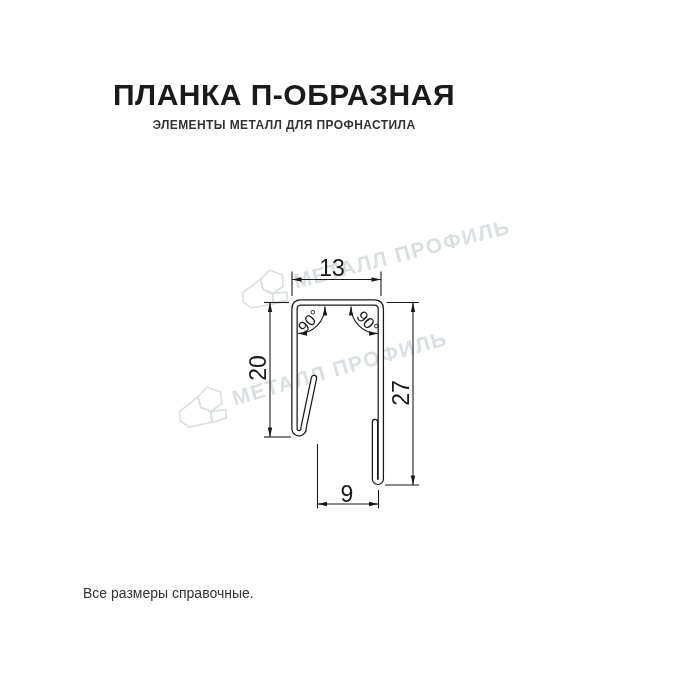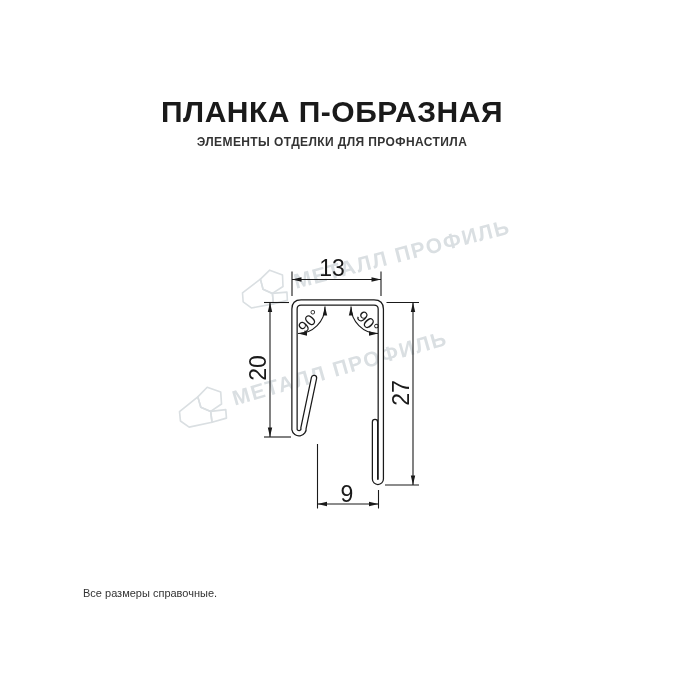--- a/index.html
+++ b/index.html
@@ -1,38 +1,38 @@
 <!DOCTYPE html>
 <html><head>
 <meta charset="utf-8">
 <style>
   html,body{margin:0;padding:0;background:#fff;}
   .page{position:relative;width:700px;height:700px;background:#fff;overflow:hidden;
         font-family:"Liberation Sans",sans-serif;}
 
   
-  .header{position:absolute;left:0;top:97px;width:568px;text-align:center;padding-left:48px;}
+  .header{position:absolute;left:0;top:80px;width:568px;text-align:center;}
   .title{font-size:30px;line-height:29px;font-weight:bold;letter-spacing:.5px;color:#1a1a1a;}
   .subtitle{margin-top:9px;font-size:12px;font-weight:bold;letter-spacing:.4px;color:#333;}
 
   
   .watermark{position:absolute;display:flex;align-items:center;gap:8px;
              transform-origin:left center;pointer-events:none;z-index:1;}
   .wm1{left:240px;top:276px;height:40px;transform:rotate(-14.5deg);}
   .wm2{left:177px;top:394px;height:42px;transform:rotate(-16deg);}
   .wm-text{font-size:21px;font-weight:bold;letter-spacing:1.5px;color:#dadfe2;white-space:nowrap;}
 
   
   .drawing{position:absolute;left:0;top:0;z-index:2;}
   .drawing text{font-family:"Liberation Sans",sans-serif;fill:#1a1a1a;}
   .dim-num{font-size:23px;}
   .ang-num{font-size:16px;}
 
   
-  .footer{position:absolute;left:83px;top:584px;font-size:11px;line-height:18px;color:#333;z-index:2;}
+  .footer{position:absolute;left:83px;top:584px;font-size:14px;line-height:18px;color:#333;z-index:2;}
 </style>
 </head>
 <body>
 
 <div class="page">
 
   <div class="watermark wm1">
     <svg width="48" height="40" viewBox="0 0 60 50">
       <g fill="none" stroke="#dadfe2" stroke-width="2" stroke-linejoin="round">
         <path d="M30,11 L44,3 L58,13 L55,27 L40,32 L30,24 Z"></path>
@@ -51,21 +51,21 @@
         <path d="M40,32 L58,35 L56,45 L38,45 Z"></path>
       </g>
     </svg>
     <span class="wm-text">МЕТАЛЛ ПРОФИЛЬ</span>
   </div>
 
   <div class="header">
     <div class="title">
       <div>ПЛАНКА П-ОБРАЗНАЯ</div>
     </div>
-    <div class="subtitle">ЭЛЕМЕНТЫ ОТДЕЛКИ ДЛЯ ПРОФНАСТИЛА</div>
+    <div class="subtitle">ЭЛЕМЕНТЫ МЕТАЛЛ ДЛЯ ПРОФНАСТИЛА</div>
   </div>
 
   <svg class="drawing" width="700" height="700" viewBox="0 0 700 700">
 
     <g>
       <path d="M 314,378 L 303.5,428 A 4.56,4.56 0 0 1 294.5,429.5
                L 294.5,309 Q 294.5,302.5 301,302.5
                L 374,302.5 Q 380.8,302.5 380.8,309
                L 380.8,479 A 2.9,2.9 0 0 1 375,479
                L 375,422" fill="none" stroke="#1a1a1a" stroke-width="6.5" stroke-linecap="round" stroke-linejoin="round"></path>

